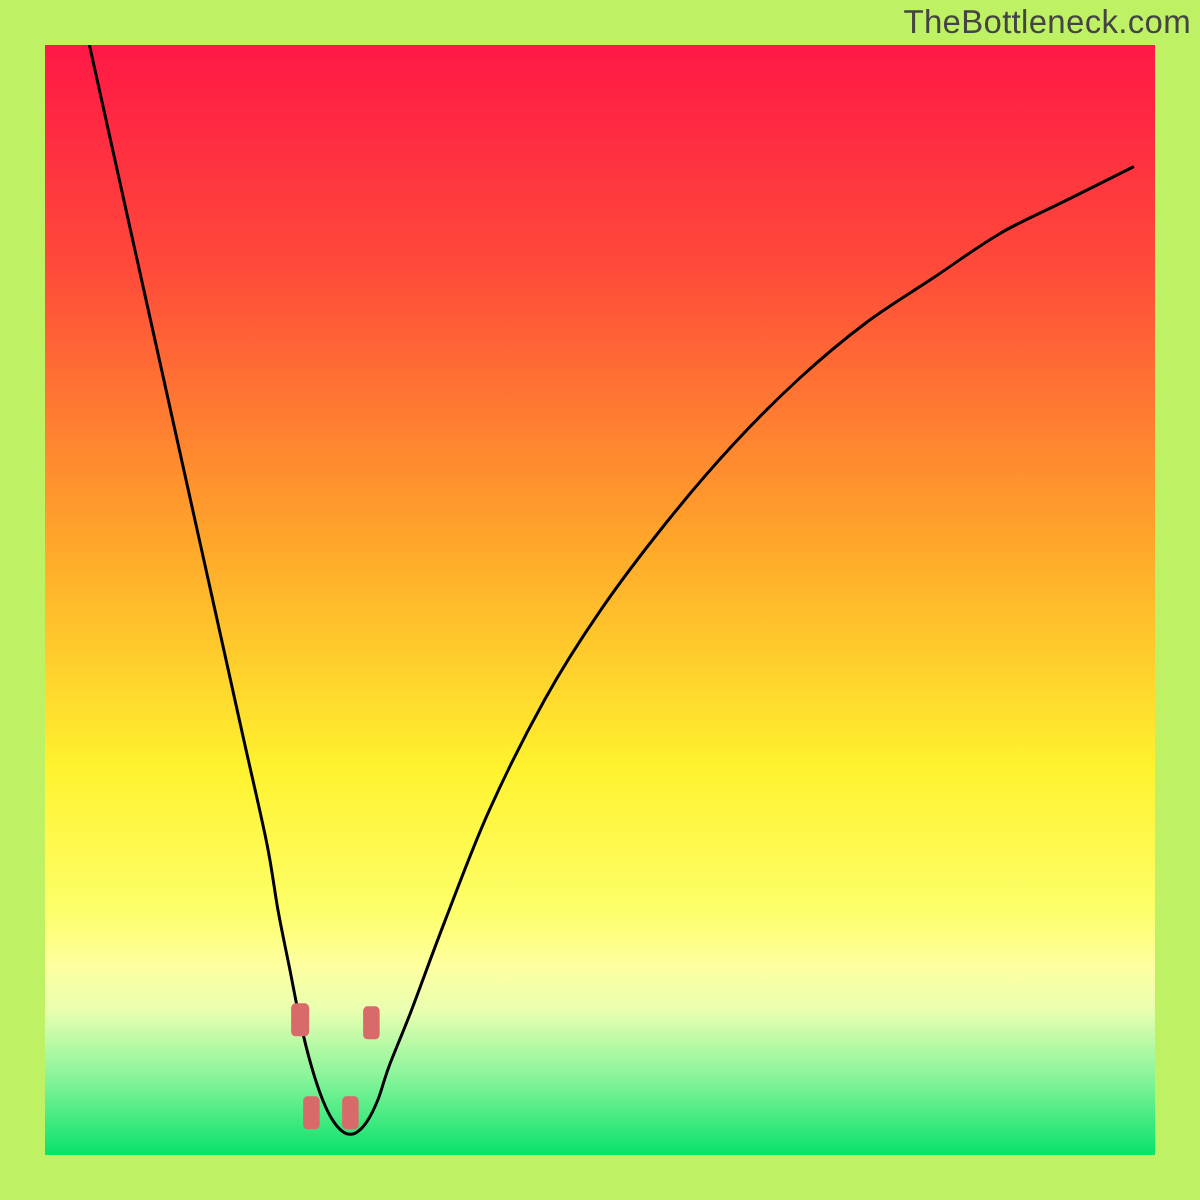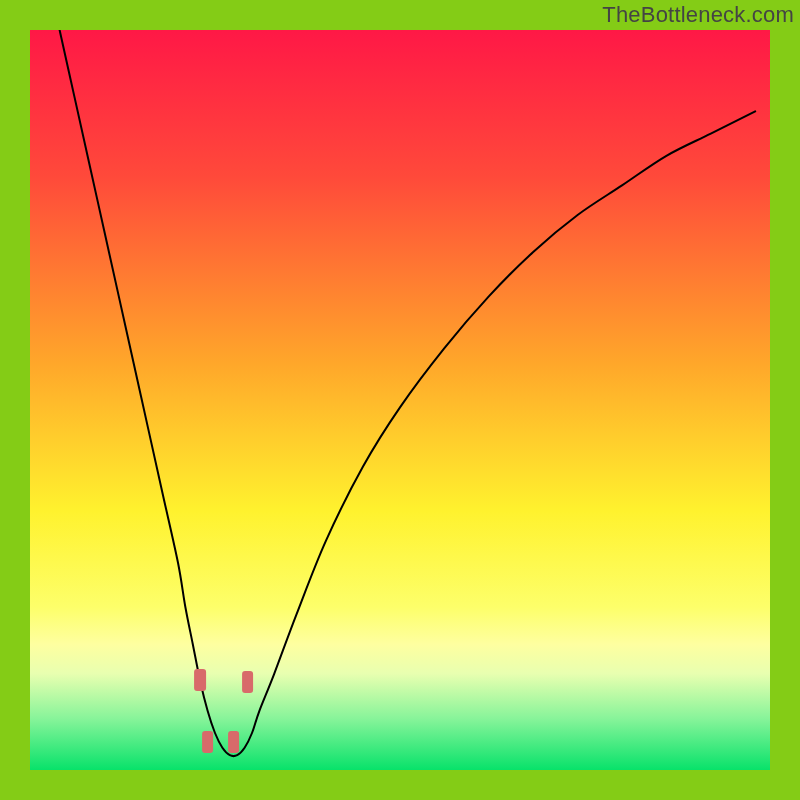--- a/index.html
+++ b/index.html
@@ -8,21 +8,21 @@
     width: 800px;
     height: 800px;
     background: #000;
     overflow: hidden;
     font-family: Arial, Helvetica, sans-serif;
   }
   .frame {
     position: absolute;
     left: 0; top: 0;
     width: 800px; height: 800px;
-    background: #84cc16;
+    background: #bef264;
   }
   .plot {
     position: absolute;
     left: 30px;
     top: 30px;
     width: 740px;
     height: 740px;
     overflow: hidden;
   }
   .gradient {

